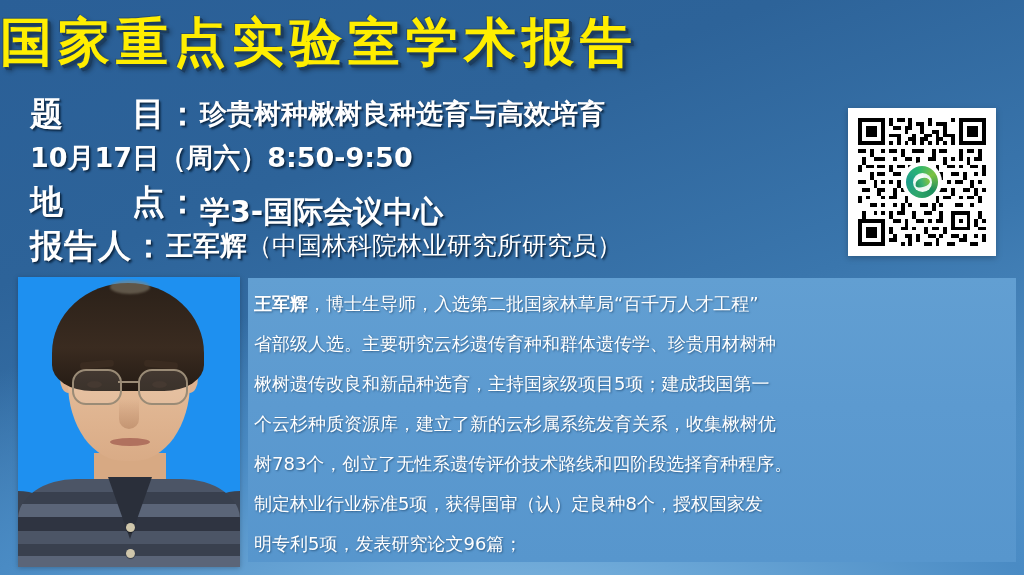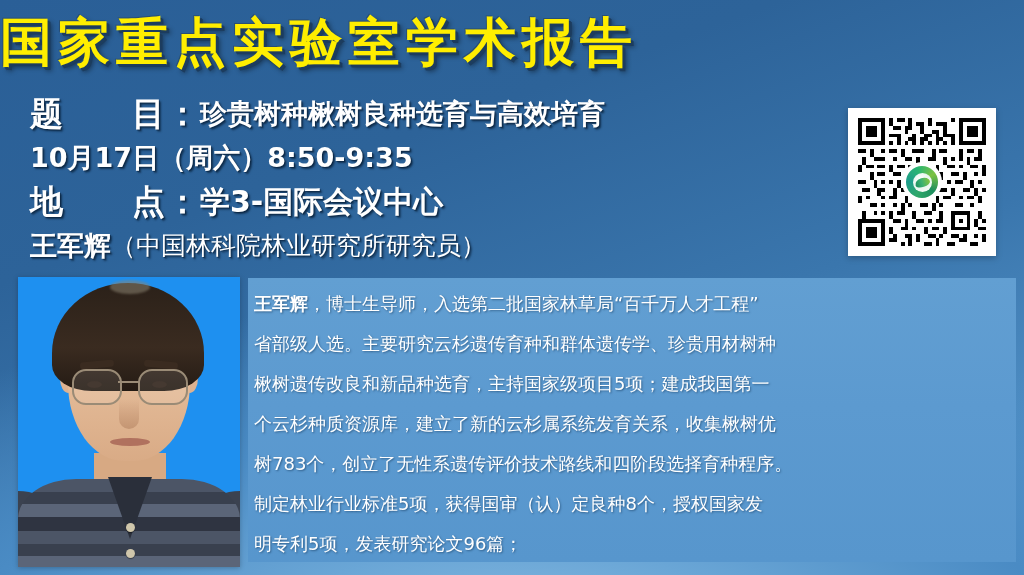--- a/index.html
+++ b/index.html
@@ -21,21 +21,21 @@
     text-shadow:
        3px 3px 0 #1c3c5e,
        2px 2px 0 #1c3c5e,
       -1px -1px 0 #2a4f72,
        4px 4px 5px rgba(0,0,0,.45);
     white-space:nowrap;
   }
   
   .info{position:absolute;left:30px;top:92px;width:820px;}
   .info-row{
-    display:flex;align-items:flex-end;
+    display:flex;align-items:center;
     height:44px;line-height:44px;
     color:#ffffff;
     text-shadow:2px 2px 2px rgba(10,35,62,.75), 1px 1px 0 rgba(10,35,62,.6);
     white-space:nowrap;
   }
   .lab{
     font-size:33px;font-weight:bold;
     letter-spacing:1px;
     display:inline-block;
   }
@@ -179,29 +179,30 @@
   <div class="title">国家重点实验室学术报告</div>
 
   <div class="info">
 
     <div class="info-row">
       <span class="lab">题　　目：</span>
       <span class="val">珍贵树种楸树良种选育与高效培育</span>
     </div>
 
     <div class="info-row">
-      <span class="val">10月17日（周六）8:50-9:35</span>
+      <span class="val">10月17日（周六）8:50-9:50</span>
     </div>
 
     <div class="info-row">
       <span class="lab">地　　点：</span>
       <span class="val med">学3-国际会议中心</span>
     </div>
 
     <div class="info-row">
+      <span class="lab">报告人：</span>
       <span class="val">王军辉</span>
       <span class="val-sub">（中国林科院林业研究所研究员）</span>
     </div>
 
   </div>
 
   <div class="qr-card">
     <svg class="qr-inner" viewBox="0 0 33 33" shape-rendering="crispEdges">
       <rect width="33" height="33" fill="#ffffff"></rect>
       <g fill="#000000">

